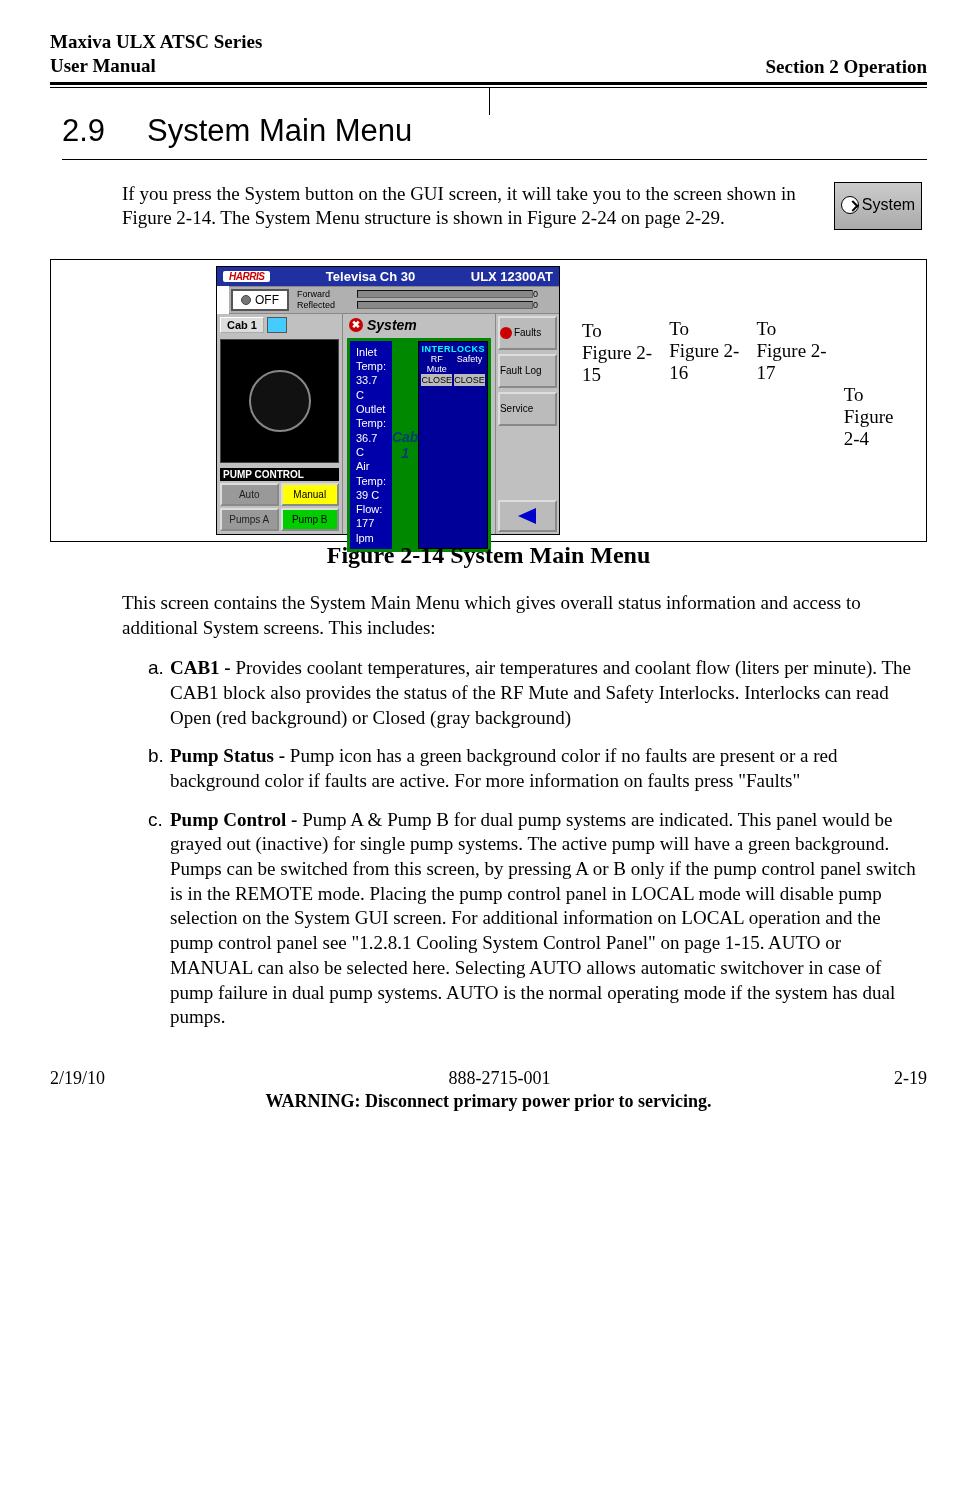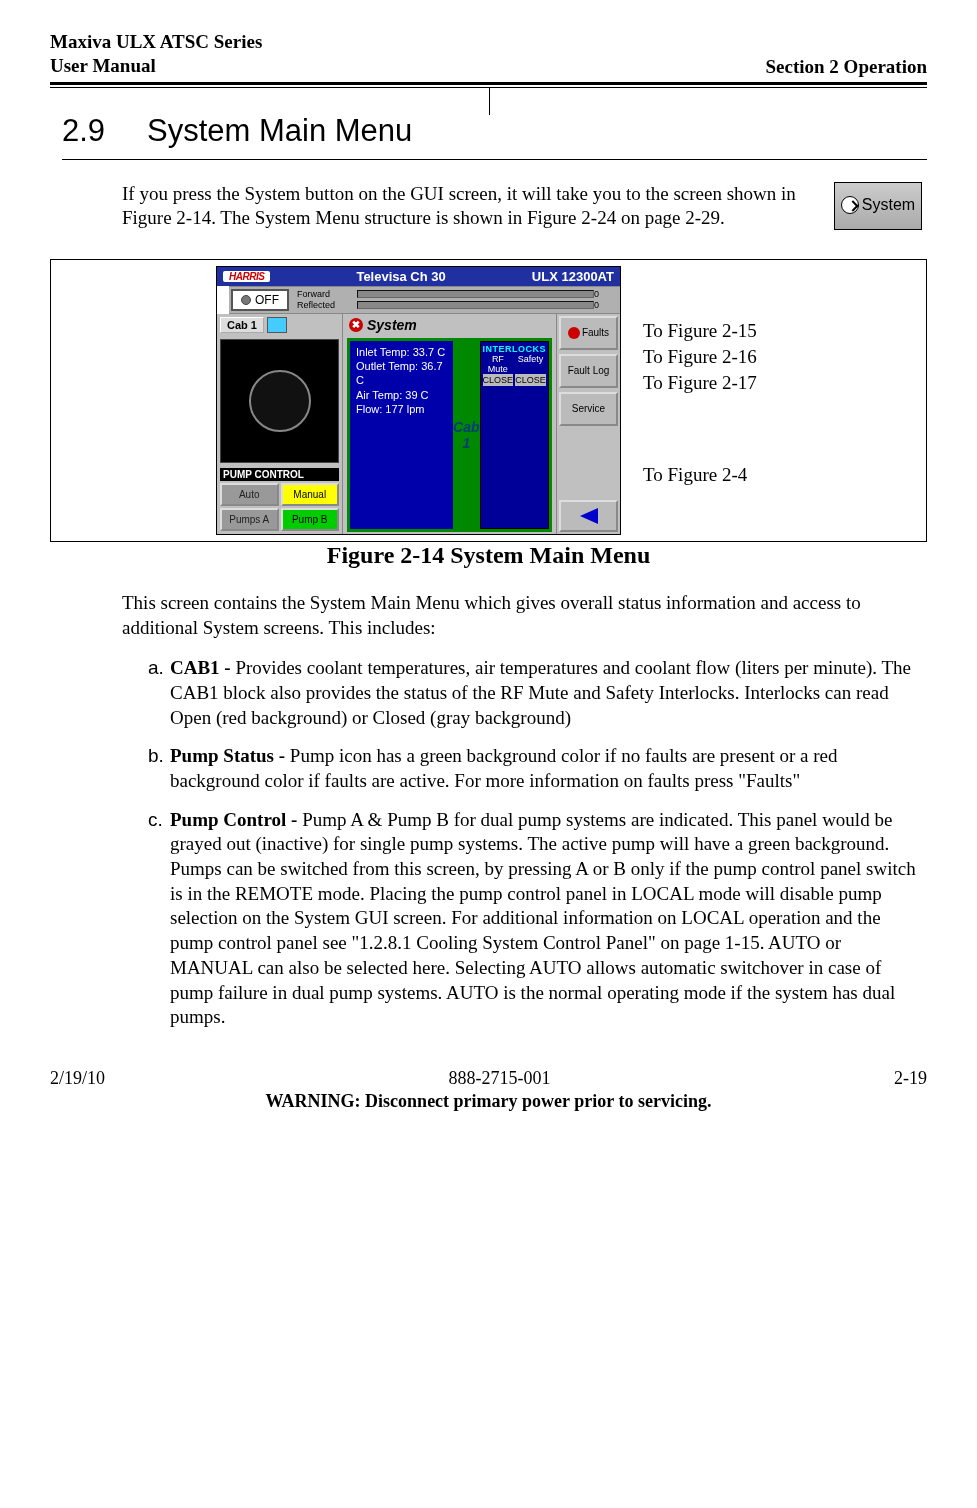--- a/index.html
+++ b/index.html
@@ -52,28 +52,28 @@
     .green-panel { background: #080; margin: 2px 4px; padding: 3px; flex:1; display:flex; flex-direction:row;}
     .temp-box { background: #00a; color: #fff; font-size: 11px; padding: 4px 6px; line-height: 1.3; }
     .cab-label { color: #003c78; font-style: italic; font-weight: bold; text-align: center; font-size: 14px; flex:1; display:flex; align-items:center; justify-content:center;}
     .interlock-box { background: #009; border: 1px solid #000; padding: 2px; }
     .intl-title { color: #0ff; font-weight: bold; font-size: 9px; text-align: center; letter-spacing: 0.5px;}
     .intl-row { display: flex; gap: 2px; }
     .intl-cell { flex: 1; text-align: center; font-size: 9px; }
     .intl-head { color: #fff;  }
     .intl-val { background: #bbb; color: #000; padding: 1px 0; }
     .right-col { width: 64px; background: #c0c0c0; border-left: 1px solid #888; display: flex; flex-direction: column; }
-    .r-btn { flex: 0 0 34px; border: 2px outset #ddd; background: #bbb; margin: 2px; display: flex; align-items: center; justify-content: center; gap: 2px; font-size: 10px; }
+    .r-btn { flex: 0 0 34px; border: 2px outset #ddd; background: #bbb; margin: 2px; display: flex; align-items: center; gap: 2px; font-size: 10px; }
     .r-btn .ricon { width: 12px; height: 12px; border-radius: 50%; display:inline-block;}
     .r-btn.faults .ricon { background: #c00; }
     .r-spacer { flex: 1; }
     .r-back { flex: 0 0 32px; border: 2px outset #ddd; background: #bbb; margin: 2px; display: flex; align-items: center; justify-content: center; }
     .r-back::before { content: ""; width: 0; height: 0; border-right: 18px solid #00c; border-top: 8px solid transparent; border-bottom: 8px solid transparent; }
 
-    .annotations { display: flex; flex-direction: column; gap: 4px; padding-top: 52px; font-size: 19px; }
+    .annotations { display: flex; flex-direction: row; gap: 14px; padding-top: 52px; font-size: 19px; }
     .annotations .ann:nth-child(1){ margin-top: 2px;}
     .annotations .ann:nth-child(4){ margin-top: 66px;}
 
     .figure-caption { text-align: center; font-weight: bold; font-size: 24px; margin-top: 0; }
 
     .body-para { margin-top: 22px; margin-left: 72px; line-height: 1.3; }
 
     .list { margin-top: 16px; margin-left: 98px; }
     .list-item { margin-bottom: 14px; line-height: 1.3; display: flex; }
     .list-item .marker { width: 22px; flex-shrink: 0; font-family: Arial, Helvetica, sans-serif;}

